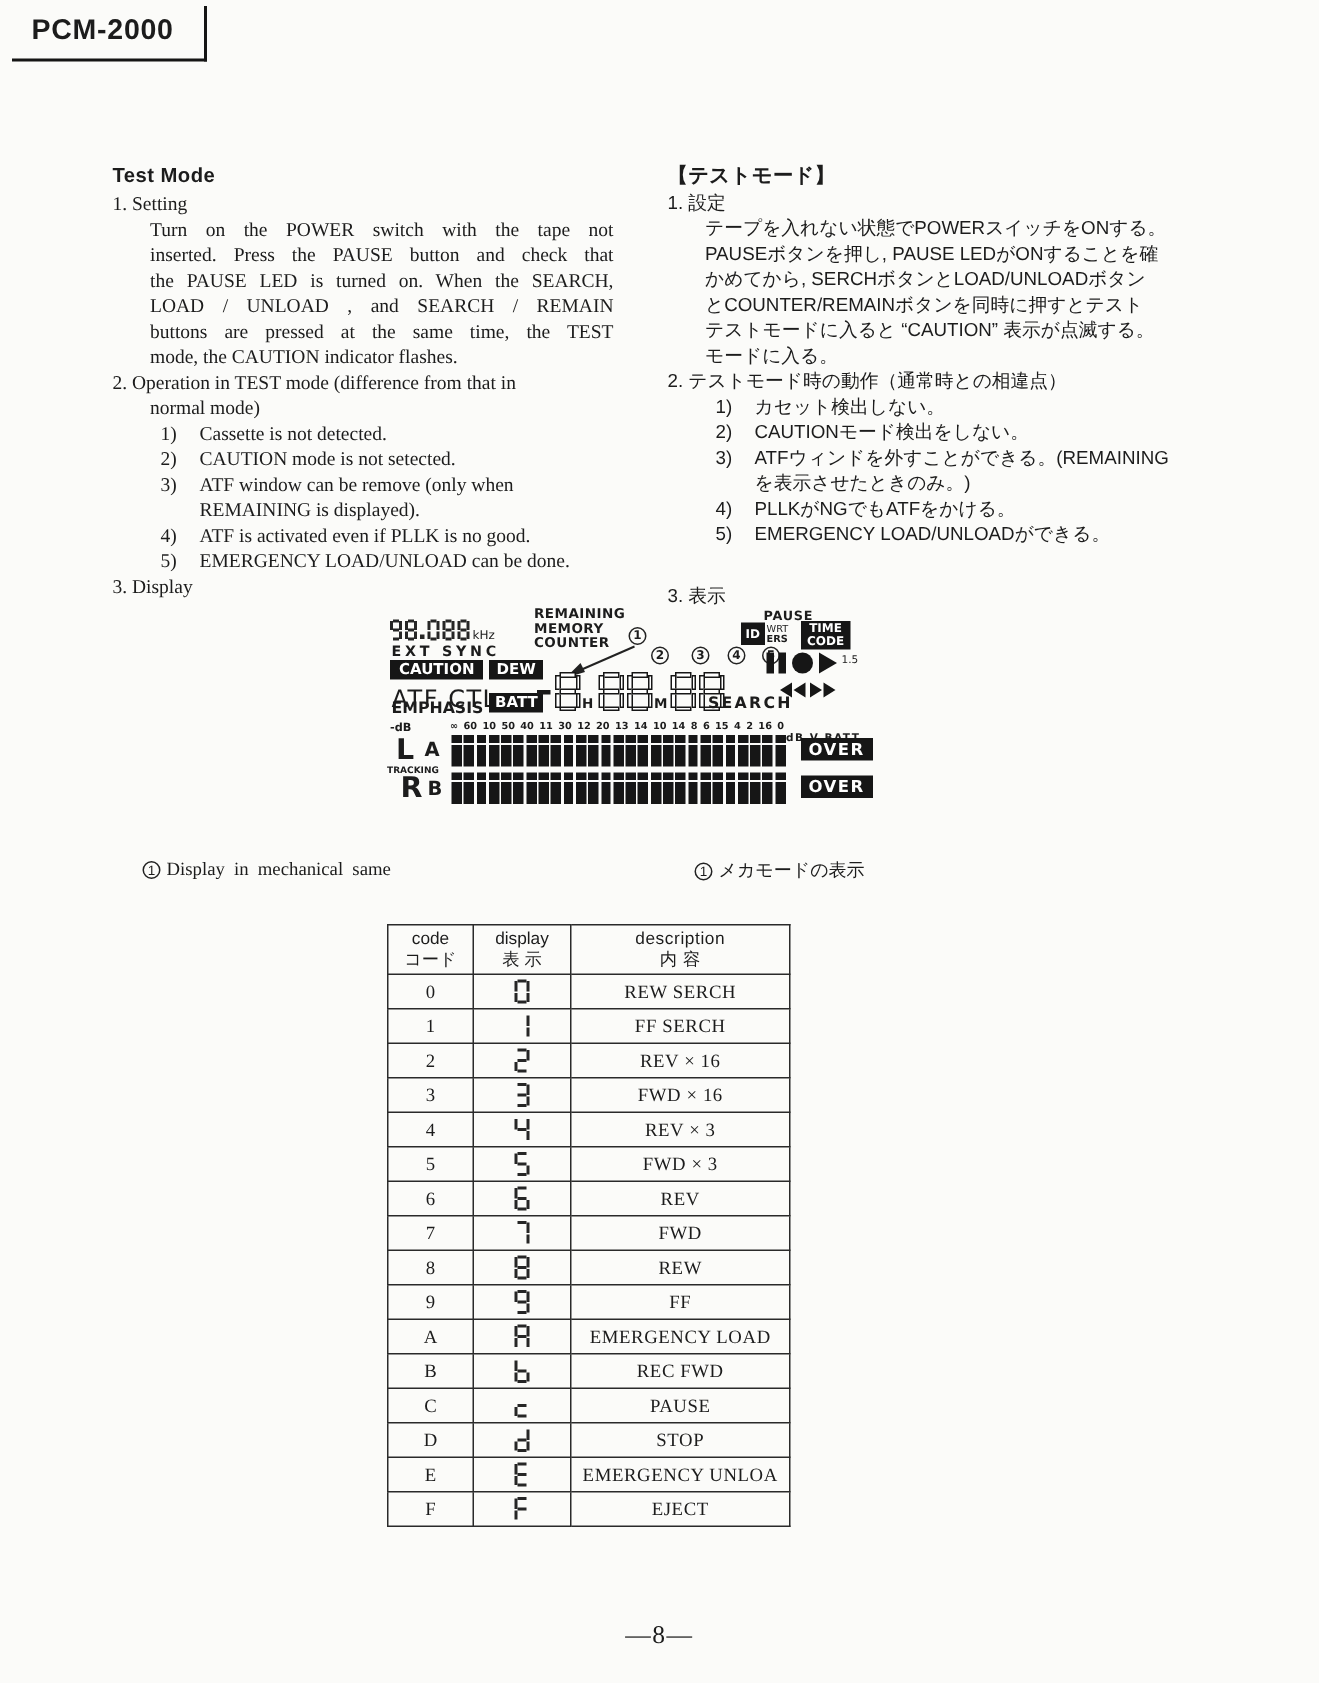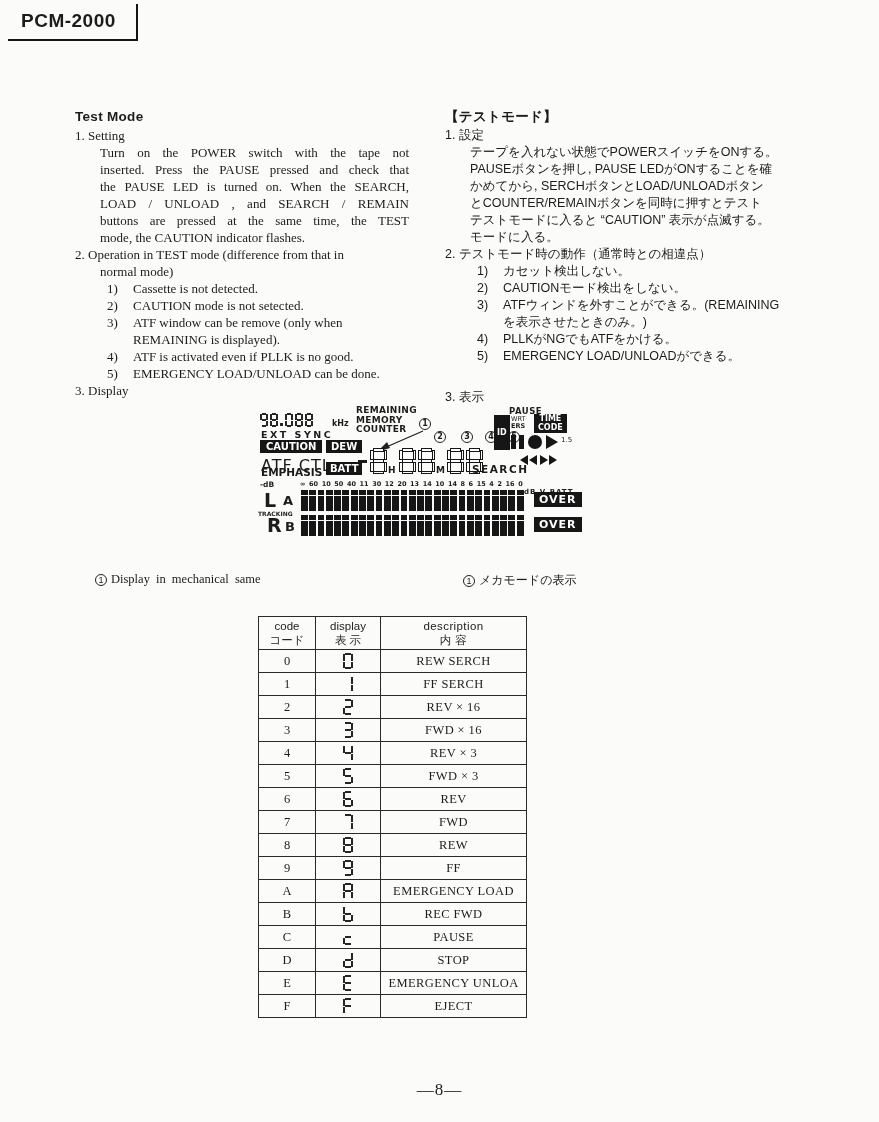--- a/index.html
+++ b/index.html
@@ -34,21 +34,21 @@
   
   .diagram { position:absolute; left:258px; top:404px; width:322px; height:138px;
              font-family:"DejaVu Sans", sans-serif; }
   .abs { position:absolute; }
   .inv { background:#161616; color:#fff; font-weight:bold; white-space:nowrap; }
   .sseg { position:relative; display:inline-block; }
   .sseg i { position:absolute; background:#262626; font-style:normal; }
   .sseg-h i { background:#fff; border:1px solid #161616; }
   .segdot { width:3px; height:3px; background:#262626; display:inline-block; align-self:flex-end; margin-bottom:1px; }
   .khz { display:flex; gap:2px; align-items:flex-start; left:2px; top:9px; }
-  .khz-unit { font-size:8px; font-weight:bold; margin-top:6px;margin-left:17px; }
+  .khz-unit { font-size:8px; font-weight:normal; margin-top:6px; }
   .lbl { white-space:nowrap; }
   .co { position:absolute; width:12px; height:12px; border:1px solid #222; border-radius:50%;
         background:#fbfbf9; font-size:8px; line-height:10px; text-align:center; font-weight:bold; }
   .clab { position:absolute; font-size:9px; font-weight:bold; }
   .bar-pause { width:5px; height:14px; background:#161616; display:inline-block; }
   .dot-rec { width:14px; height:14px; border-radius:50%; background:#161616; }
   .tri-r { width:0; height:0; border-top:7px solid transparent; border-bottom:7px solid transparent; border-left:12px solid #161616; }
   .tri-sr { width:0; height:0; border-top:5px solid transparent; border-bottom:5px solid transparent; border-left:8px solid #161616; }
   .tri-sl { width:0; height:0; border-top:5px solid transparent; border-bottom:5px solid transparent; border-right:8px solid #161616; }
   .mscale { display:flex; justify-content:space-between; width:223px; font-size:6.5px; font-weight:bold; }
@@ -82,21 +82,21 @@
 
 <div class="logo-box">
   <span>PCM-2000</span>
 </div>
 
 <section class="col col-en">
   <h2>Test Mode</h2>
   <div>1. Setting</div>
   <div class="para jl">
       <div>Turn on the POWER switch with the tape not</div>
-      <div>inserted. Press the PAUSE pressed and check that</div>
+      <div>inserted. Press the PAUSE button and check that</div>
       <div>the PAUSE LED is turned on. When the SEARCH,</div>
       <div>LOAD / UNLOAD , and SEARCH / REMAIN</div>
       <div>buttons are pressed at the same time, the TEST</div>
       <div>mode, the CAUTION indicator flashes.</div>
     </div>
   <div class="s2t">
       <div>2. Operation in TEST mode (difference from that in</div>
       <div>normal mode)</div>
     </div>
   <div class="items">
@@ -262,21 +262,21 @@
   <span class="abs" style="left:112px;top:44px"><span class="sseg sseg-h" style="width: 17px; height: 26px;"><i style="left: 2.8px; top: 0px; width: 11.4px; height: 3.5px;"></i><i style="left: 13.5px; top: 2.1px; width: 3.5px; height: 10.2px;"></i><i style="left: 13.5px; top: 14.05px; width: 3.5px; height: 10.2px;"></i><i style="left: 2.8px; top: 22.5px; width: 11.4px; height: 3.5px;"></i><i style="left: 0px; top: 14.05px; width: 3.5px; height: 10.2px;"></i><i style="left: 0px; top: 2.1px; width: 3.5px; height: 10.2px;"></i><i style="left: 2.8px; top: 11.25px; width: 11.4px; height: 3.5px;"></i></span></span>
   <span class="clab" style="left:130px;top:61px">H</span>
   <span class="abs" style="left:141px;top:44px"><span class="sseg sseg-h" style="width: 17px; height: 26px;"><i style="left: 2.8px; top: 0px; width: 11.4px; height: 3.5px;"></i><i style="left: 13.5px; top: 2.1px; width: 3.5px; height: 10.2px;"></i><i style="left: 13.5px; top: 14.05px; width: 3.5px; height: 10.2px;"></i><i style="left: 2.8px; top: 22.5px; width: 11.4px; height: 3.5px;"></i><i style="left: 0px; top: 14.05px; width: 3.5px; height: 10.2px;"></i><i style="left: 0px; top: 2.1px; width: 3.5px; height: 10.2px;"></i><i style="left: 2.8px; top: 11.25px; width: 11.4px; height: 3.5px;"></i></span></span>
   <span class="abs" style="left:160px;top:44px"><span class="sseg sseg-h" style="width: 17px; height: 26px;"><i style="left: 2.8px; top: 0px; width: 11.4px; height: 3.5px;"></i><i style="left: 13.5px; top: 2.1px; width: 3.5px; height: 10.2px;"></i><i style="left: 13.5px; top: 14.05px; width: 3.5px; height: 10.2px;"></i><i style="left: 2.8px; top: 22.5px; width: 11.4px; height: 3.5px;"></i><i style="left: 0px; top: 14.05px; width: 3.5px; height: 10.2px;"></i><i style="left: 0px; top: 2.1px; width: 3.5px; height: 10.2px;"></i><i style="left: 2.8px; top: 11.25px; width: 11.4px; height: 3.5px;"></i></span></span>
   <span class="clab" style="left:178px;top:61px">M</span>
   <span class="abs" style="left:189px;top:44px"><span class="sseg sseg-h" style="width: 17px; height: 26px;"><i style="left: 2.8px; top: 0px; width: 11.4px; height: 3.5px;"></i><i style="left: 13.5px; top: 2.1px; width: 3.5px; height: 10.2px;"></i><i style="left: 13.5px; top: 14.05px; width: 3.5px; height: 10.2px;"></i><i style="left: 2.8px; top: 22.5px; width: 11.4px; height: 3.5px;"></i><i style="left: 0px; top: 14.05px; width: 3.5px; height: 10.2px;"></i><i style="left: 0px; top: 2.1px; width: 3.5px; height: 10.2px;"></i><i style="left: 2.8px; top: 11.25px; width: 11.4px; height: 3.5px;"></i></span></span>
   <span class="abs" style="left:208px;top:44px"><span class="sseg sseg-h" style="width: 17px; height: 26px;"><i style="left: 2.8px; top: 0px; width: 11.4px; height: 3.5px;"></i><i style="left: 13.5px; top: 2.1px; width: 3.5px; height: 10.2px;"></i><i style="left: 13.5px; top: 14.05px; width: 3.5px; height: 10.2px;"></i><i style="left: 2.8px; top: 22.5px; width: 11.4px; height: 3.5px;"></i><i style="left: 0px; top: 14.05px; width: 3.5px; height: 10.2px;"></i><i style="left: 0px; top: 2.1px; width: 3.5px; height: 10.2px;"></i><i style="left: 2.8px; top: 11.25px; width: 11.4px; height: 3.5px;"></i></span></span>
   <span class="abs lbl" style="left:214px;top:59px;font-size:10.5px;font-weight:bold;letter-spacing:1.5px">SEARCH</span>
 
   <div class="abs lbl" style="left:251px;top:2px;font-size:8.5px;font-weight:bold;letter-spacing:.5px">PAUSE</div>
-  <div class="abs inv" style="left:236px;top:11px;font-size:8px;padding:13px 3px">ID</div>
+  <div class="abs inv" style="left:236px;top:11px;font-size:8px;padding:3px 3px">ID</div>
   <div class="abs lbl" style="left:253px;top:11px;font-size:6.5px;font-weight:normal">WRT</div>
   <div class="abs lbl" style="left:253px;top:18px;font-size:6.5px;font-weight:bold">ERS</div>
   <div class="abs inv" style="left:276px;top:10px;font-size:8px;line-height:8.5px;padding:1px 4px;text-align:center">
       <div>TIME</div>
       <div>CODE</div>
     </div>
   <div class="abs" style="left:253px;top:31px;display:flex;gap:3px">
     <i class="bar-pause"></i>
       <i class="bar-pause"></i>
   </div>

